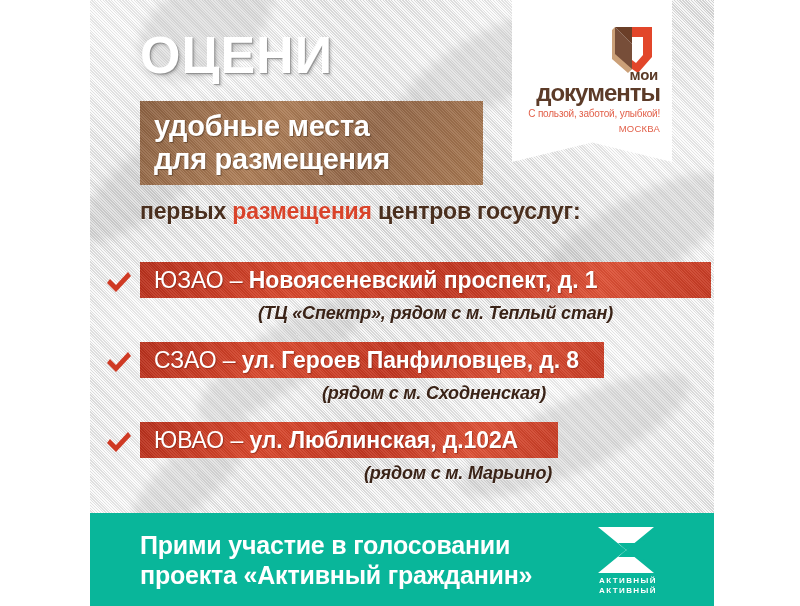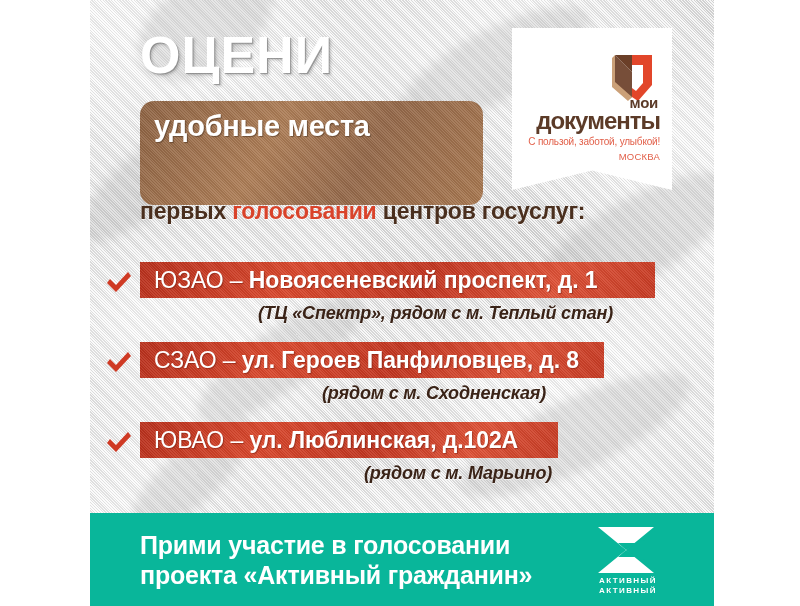--- a/index.html
+++ b/index.html
@@ -64,21 +64,20 @@
   .md-ribbon {
     position: absolute;
     left: 512px;
     top: 0;
     width: 160px;
     height: 162px;
     background: #ffffff;
     z-index: 30;
     clip-path: polygon(0 0, 100% 0, 100% 100%, 50% 88%, 0 100%);
     box-shadow: 0 1px 4px rgba(0,0,0,0.14);
-    margin-top: 28px;
   }
   .md-mark {
     position: absolute;
     left: 100px;
     top: 27px;
     width: 40px;
     height: 46px;
   }
   .md-word {
     position: absolute;
@@ -140,31 +139,30 @@
       2px 2px 3px rgba(110,110,110,0.45);
     z-index: 20;
   }
 
   
   .brown-banner {
     position: absolute;
     left: 140px;
     top: 101px;
     width: 343px;
-    height: 104px;
+    height: 84px;
     background-color: #a2724d;
     background-image:
       repeating-linear-gradient(45deg,
         rgba(255,255,255,0.10) 0px,
         rgba(255,255,255,0.10) 1px,
         rgba(0,0,0,0.06) 1px,
         rgba(0,0,0,0.06) 2px),
       linear-gradient(120deg, #8e6343 0%, #ad7d56 38%, #95694a 64%, #a87850 100%);
     z-index: 20;
-    border-radius: 14px;
   }
   .brown-banner .bb-line {
     position: absolute;
     left: 14px;
     font-size: 29px;
     font-weight: bold;
     color: #ffffff;
     letter-spacing: -0.3px;
     line-height: 33px;
     text-shadow: 1px 1px 1px rgba(70,45,28,0.55);
@@ -303,23 +301,24 @@
     <div class="bg-vein" style="left:20px;  top:450px; width:160px; height:55px;  transform:rotate(-44deg);"></div>
   </div>
 
   <div class="gutter left"></div>
   <div class="gutter right"></div>
 
   <div class="headline">ОЦЕНИ</div>
 
   <div class="brown-banner">
     <div class="bb-line l1">удобные места</div>
-  </div>
-
-  <div class="subtitle"><span>первых </span><span class="hl">голосовании</span><span> центров госуслуг:</span></div>
+    <div class="bb-line l2">для размещения</div>
+  </div>
+
+  <div class="subtitle"><span>первых </span><span class="hl">размещения</span><span> центров госуслуг:</span></div>
 
   <div class="md-ribbon">
     <svg class="md-mark" viewBox="0 0 40 46">
       <path d="M20 0 L40 0 L40 30 L26 46 L20 42 Z" fill="#e2462a"></path>
       <path d="M20 0 L3 0 L20 17 Z" fill="#6b3f28"></path>
       <path d="M3 0 L3 30 L16 45 L20 42 L20 17 Z" fill="#6b3f28" opacity="0.92"></path>
       <path d="M3 0 L0 3 L0 32 L16 46 L20 42 L3 27 Z" fill="#cba078"></path>
       <path d="M20 10 L31 10 L31 28 L24 36 L20 33 Z" fill="#ffffff"></path>
       <path d="M20 10 L20 33 L16 36 L11 30 L11 10 Z" fill="#ffffff" opacity="0.0"></path>
     </svg>
@@ -330,21 +329,21 @@
     <div class="md-tagline">С пользой, заботой, улыбкой!</div>
     <div class="md-city">МОСКВА</div>
   </div>
 
   <div class="addr-list">
 
     <div class="addr-item">
       <svg class="check-icon" viewBox="0 0 26 24">
         <path d="M1 12 L4 8 L10 14 L22 1 L25 5 L10 21 Z" fill="#cf3a24"></path>
       </svg>
-      <div class="addr-bar" style="width: 515px;">
+      <div class="addr-bar" style="width: 571px;">
         <span class="addr-text"><span class="district">ЮЗАО – </span><span class="street">Новоясеневский проспект, д. 1</span></span>
       </div>
       <div class="addr-note" style="left: 258px;">(ТЦ «Спектр», рядом с м. Теплый стан)</div>
     </div>
 
     <div class="addr-item">
       <svg class="check-icon" viewBox="0 0 26 24">
         <path d="M1 12 L4 8 L10 14 L22 1 L25 5 L10 21 Z" fill="#cf3a24"></path>
       </svg>
       <div class="addr-bar" style="width: 464px;">

